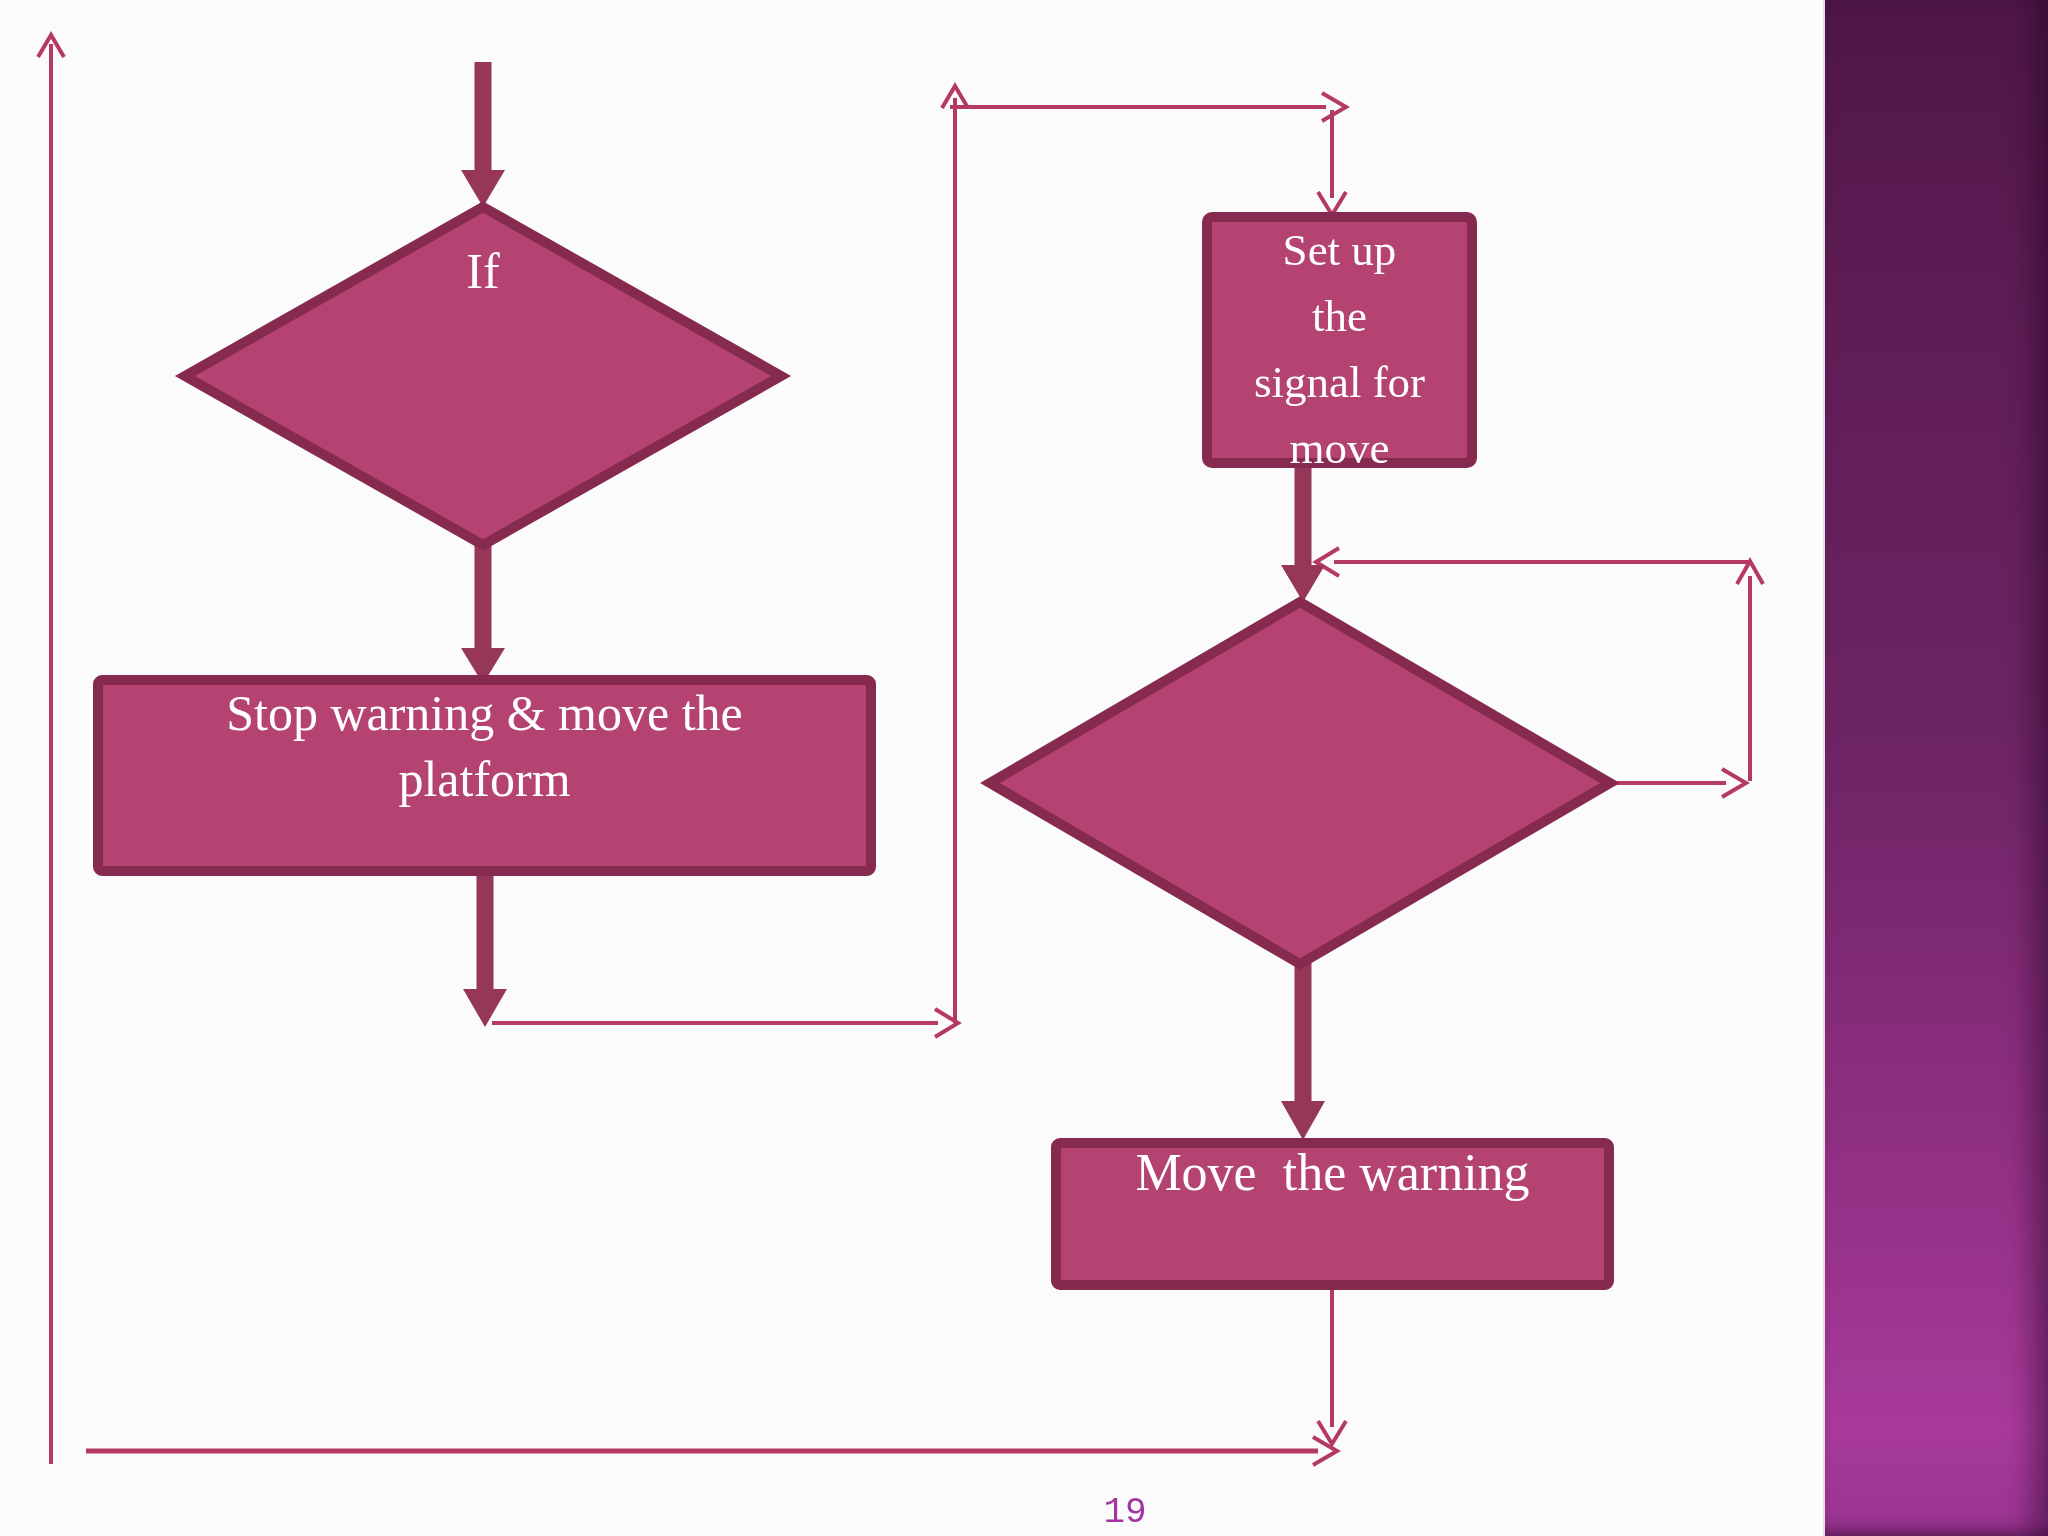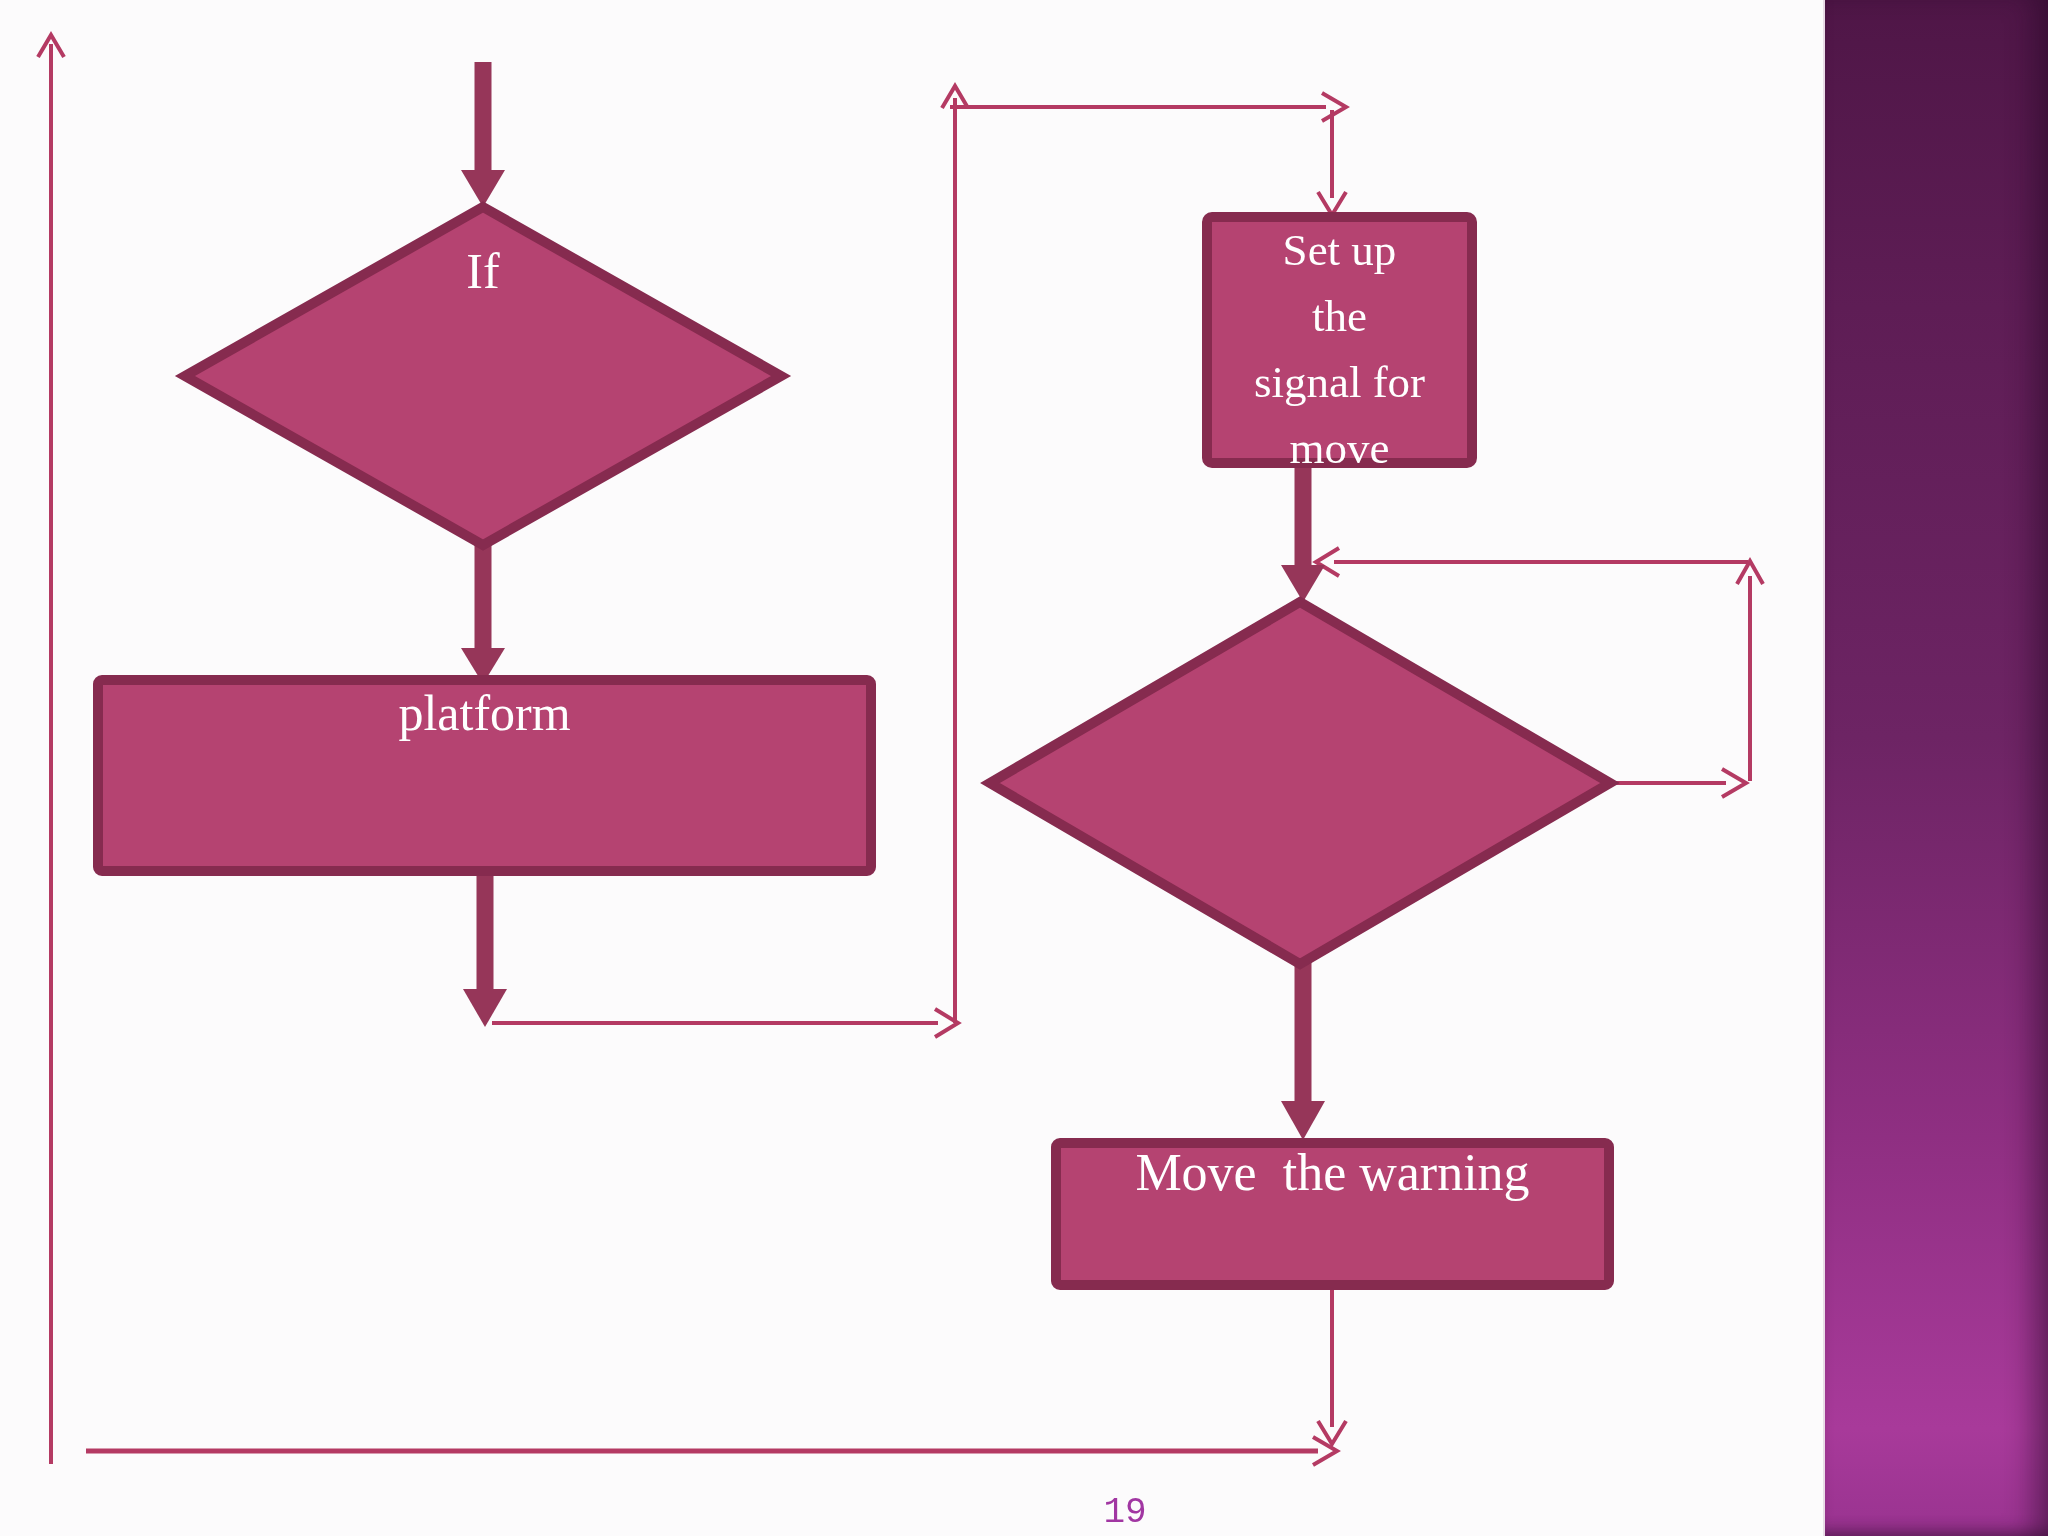--- a/index.html
+++ b/index.html
@@ -135,20 +135,21 @@
     <rect class="shape" x="1207" y="217" width="265" height="246" rx="5"></rect>
     <polygon class="shape" points="1300,602 1610,783 1300,964 990,783"></polygon>
     <rect class="shape" x="1056" y="1143" width="553" height="142" rx="4"></rect>
   </svg>
 
   <div class="label lb-obstacles">
     <div class="line">If</div>
   </div>
 
   <div class="label lb-stop">
+    <div class="line">Stop warning &amp; move the</div>
     <div class="line">platform</div>
   </div>
 
   <div class="label lb-setup">
     <div class="line">Set up</div>
     <div class="line">the</div>
     <div class="line">signal for</div>
     <div class="line">move</div>
   </div>
 

